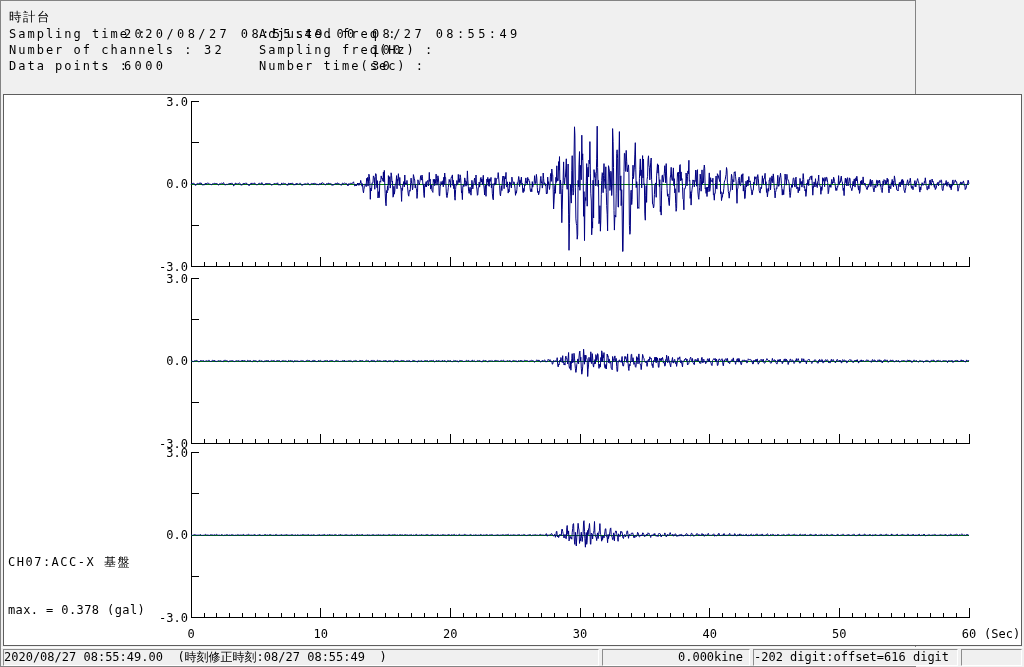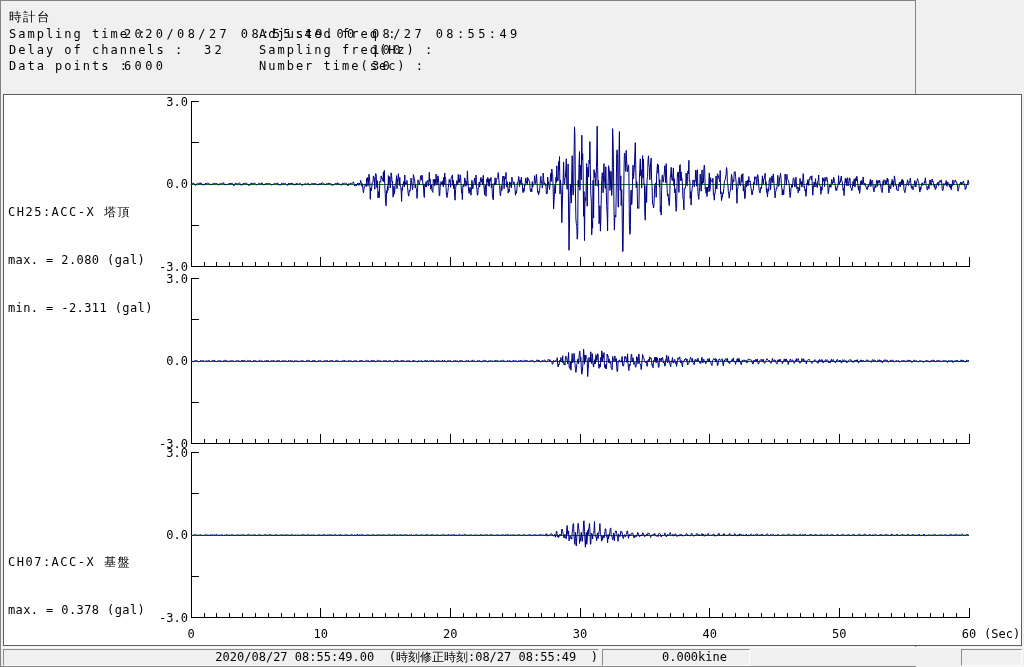--- a/index.html
+++ b/index.html
@@ -10,57 +10,52 @@
   .hlabel{font-size:12px;letter-spacing:2px}
   .hvalue{font-size:12px;letter-spacing:3.4px}
   .wtitle{font-size:12.5px;letter-spacing:1.5px}
   .chart-panel{position:absolute;left:2px;top:93px;width:1019px;height:552px;background:#ffffff;border:1px solid #5e5e5e}
   .chinfo{position:absolute;left:7px;font-size:12px;line-height:16px;white-space:pre}
   .chtitle{letter-spacing:1.5px}
   .chminmax{letter-spacing:0.4px}
   svg.overlay{position:absolute;left:0;top:0;width:1022px;height:665px;pointer-events:none}
   .statusbar{position:absolute;left:0;top:646px;width:1022px;height:19px;background:#f0f0f0;border-top:1px solid #fdfdfd}
   .sb{position:absolute;top:1px;height:17px;border:1px solid;border-color:#8d8d8d #ffffff #ffffff #8d8d8d;font-size:12px;line-height:14px;white-space:pre;overflow:hidden;background:#f0f0f0}
-  .sb-center{text-align:right}
-  .sb-right{text-align:right;padding-right:22px}
+  .sb-center{text-align:left}
+  .sb-right{text-align:right;padding-right:6px}
 </style>
 </head>
 <body>
 
 <div class="window">
 
   <div>
     <div class="abs wtitle" style="left:8px;top:8px">時計台</div>
 
     <div class="abs hlabel" style="left:8px;top:26px">Sampling time :</div>
     <div class="abs hvalue" style="left:123px;top:26px">2020/08/27 08:55:49.00</div>
 
     <div class="abs hlabel" style="left:258px;top:26px">Adjusted freq :</div>
     <div class="abs hvalue" style="left:371px;top:26px">08/27 08:55:49</div>
 
-    <div class="abs hlabel" style="left:8px;top:42px">Delay of channels :</div>
+    <div class="abs hlabel" style="left:8px;top:42px">Number of channels :</div>
     <div class="abs hvalue" style="left:203px;top:42px">32</div>
 
     <div class="abs hlabel" style="left:258px;top:42px">Sampling freq(Hz) :</div>
     <div class="abs hvalue" style="left:371px;top:42px">100</div>
 
     <div class="abs hlabel" style="left:8px;top:58px">Data points :</div>
     <div class="abs hvalue" style="left:123px;top:58px">6000</div>
 
     <div class="abs hlabel" style="left:258px;top:58px">Number time(sec) :</div>
     <div class="abs hvalue" style="left:371px;top:58px">30</div>
   </div>
 
   <div class="chart-panel"></div>
 
-  <div class="chinfo" style="top:171px">
-    <div class="chtitle">CH25:ACC-X 塔頂</div>
-    <div class="chminmax">max. = 2.080 (gal)</div>
-    <div class="chminmax">min. = -2.311 (gal)</div>
-  </div>
   <div class="chinfo" style="top:521px">
     <div class="chtitle">CH07:ACC-X 基盤</div>
     <div class="chminmax">max. = 0.378 (gal)</div>
     <div class="chminmax">min. = -0.530 (gal)</div>
   </div>
 
   <svg class="overlay" id="plots" xmlns="http://www.w3.org/2000/svg">
       <path d="M 190 100.5 L 190 265.5 L 968 265.5 M 190 100.5 h 8 M 190 141.8 h 8 M 190 183.0 h 8 M 190 224.3 h 8 M 203.0 265.5 v -4.5 M 215.9 265.5 v -4.5 M 228.9 265.5 v -4.5 M 241.9 265.5 v -4.5 M 254.8 265.5 v -4.5 M 267.8 265.5 v -4.5 M 280.8 265.5 v -4.5 M 293.7 265.5 v -4.5 M 306.7 265.5 v -4.5 M 319.7 265.5 v -10 M 332.6 265.5 v -4.5 M 345.6 265.5 v -4.5 M 358.6 265.5 v -4.5 M 371.5 265.5 v -4.5 M 384.5 265.5 v -4.5 M 397.5 265.5 v -4.5 M 410.4 265.5 v -4.5 M 423.4 265.5 v -4.5 M 436.4 265.5 v -4.5 M 449.3 265.5 v -10 M 462.3 265.5 v -4.5 M 475.3 265.5 v -4.5 M 488.2 265.5 v -4.5 M 501.2 265.5 v -4.5 M 514.2 265.5 v -4.5 M 527.1 265.5 v -4.5 M 540.1 265.5 v -4.5 M 553.1 265.5 v -4.5 M 566.0 265.5 v -4.5 M 579.0 265.5 v -10 M 592.0 265.5 v -4.5 M 604.9 265.5 v -4.5 M 617.9 265.5 v -4.5 M 630.9 265.5 v -4.5 M 643.8 265.5 v -4.5 M 656.8 265.5 v -4.5 M 669.8 265.5 v -4.5 M 682.7 265.5 v -4.5 M 695.7 265.5 v -4.5 M 708.7 265.5 v -10 M 721.6 265.5 v -4.5 M 734.6 265.5 v -4.5 M 747.6 265.5 v -4.5 M 760.5 265.5 v -4.5 M 773.5 265.5 v -4.5 M 786.5 265.5 v -4.5 M 799.4 265.5 v -4.5 M 812.4 265.5 v -4.5 M 825.4 265.5 v -4.5 M 838.3 265.5 v -10 M 851.3 265.5 v -4.5 M 864.3 265.5 v -4.5 M 877.2 265.5 v -4.5 M 890.2 265.5 v -4.5 M 903.2 265.5 v -4.5 M 916.1 265.5 v -4.5 M 929.1 265.5 v -4.5 M 942.1 265.5 v -4.5 M 955.0 265.5 v -4.5 M 968.0 265.5 v -10" stroke="#000000" fill="none" stroke-width="1" shape-rendering="crispEdges"></path>
       <text x="187" y="104.5" text-anchor="end" font-size="12" font-family="DejaVu Sans Mono, monospace">3.0</text>
       <text x="187" y="187.0" text-anchor="end" font-size="12" font-family="DejaVu Sans Mono, monospace">0.0</text>
@@ -85,16 +80,17 @@
       <text x="838.3" y="636.5" text-anchor="middle" font-size="12" font-family="DejaVu Sans Mono, monospace">50</text>
       <text x="968.0" y="636.5" text-anchor="middle" font-size="12" font-family="DejaVu Sans Mono, monospace">60</text>
       <text x="983" y="636.5" text-anchor="start" font-size="12" font-family="DejaVu Sans Mono, monospace">(Sec)</text>
       <line x1="190" y1="534" x2="968" y2="534" stroke="#008000" stroke-width="1" shape-rendering="crispEdges"></line>
       <polyline points="190.0,534.4 190.5,534.0 190.9,533.9 191.4,534.3 191.8,534.4 192.3,533.9 192.7,533.9 193.2,534.0 193.6,533.5 194.1,533.7 194.5,533.7 195.0,534.4 195.4,534.2 195.9,534.1 196.4,534.2 196.8,534.0 197.3,534.1 197.7,534.1 198.2,534.2 198.6,534.0 199.1,533.5 199.5,533.7 200.0,533.8 200.4,534.3 200.9,534.4 201.3,534.4 201.8,534.3 202.3,534.4 202.7,534.1 203.2,534.0 203.6,534.1 204.1,533.6 204.5,533.4 205.0,533.7 205.4,534.0 205.9,534.1 206.3,533.9 206.8,534.3 207.2,534.2 207.7,534.2 208.2,534.2 208.6,534.4 209.1,534.3 209.5,533.7 210.0,533.3 210.4,533.6 210.9,534.2 211.3,533.9 211.8,534.1 212.2,534.2 212.7,534.1 213.1,533.7 213.6,533.9 214.1,534.2 214.5,534.1 215.0,533.7 215.4,533.4 215.9,533.6 216.3,534.0 216.8,534.1 217.2,534.2 217.7,534.2 218.1,534.0 218.6,534.2 219.0,534.4 219.5,534.3 220.0,533.8 220.4,533.8 220.9,533.5 221.3,534.0 221.8,533.9 222.2,534.0 222.7,534.5 223.1,534.2 223.6,534.1 224.0,533.9 224.5,534.2 224.9,533.9 225.4,533.7 225.9,533.6 226.3,533.8 226.8,533.8 227.2,534.2 227.7,534.1 228.1,534.6 228.6,533.8 229.0,534.2 229.5,534.3 229.9,534.4 230.4,533.7 230.8,533.6 231.3,533.8 231.8,533.6 232.2,533.8 232.7,534.1 233.1,534.6 233.6,534.1 234.0,533.9 234.5,534.1 234.9,534.3 235.4,534.3 235.8,534.0 236.3,533.9 236.7,533.5 237.2,533.8 237.7,534.0 238.1,534.1 238.6,534.2 239.0,534.4 239.5,533.8 239.9,534.0 240.4,534.0 240.8,534.3 241.3,533.9 241.7,534.1 242.2,533.6 242.6,533.3 243.1,534.0 243.6,534.4 244.0,534.3 244.5,534.3 244.9,534.3 245.4,534.0 245.8,534.1 246.3,533.9 246.7,533.9 247.2,533.6 247.6,533.3 248.1,533.6 248.5,534.0 249.0,534.4 249.5,534.2 249.9,534.1 250.4,534.2 250.8,533.9 251.3,534.1 251.7,534.3 252.2,534.3 252.6,533.8 253.1,533.7 253.5,533.5 254.0,534.3 254.4,534.0 254.9,534.4 255.4,534.5 255.8,534.3 256.3,534.2 256.7,534.2 257.2,534.1 257.6,534.1 258.1,533.5 258.5,533.6 259.0,533.8 259.4,534.0 259.9,534.0 260.3,534.4 260.8,534.3 261.3,534.3 261.7,534.2 262.2,534.1 262.6,534.4 263.1,533.9 263.5,533.7 264.0,533.9 264.4,533.6 264.9,533.7 265.3,534.2 265.8,534.2 266.2,534.3 266.7,533.9 267.2,533.9 267.6,534.3 268.1,534.1 268.5,533.6 269.0,533.7 269.4,533.5 269.9,533.8 270.3,534.0 270.8,534.3 271.2,534.4 271.7,534.2 272.1,534.1 272.6,534.2 273.1,534.4 273.5,534.3 274.0,533.7 274.4,533.8 274.9,533.6 275.3,533.4 275.8,534.0 276.2,534.5 276.7,534.1 277.1,534.2 277.6,534.3 278.0,534.4 278.5,534.2 279.0,533.8 279.4,534.1 279.9,533.6 280.3,533.8 280.8,533.6 281.2,534.2 281.7,534.2 282.1,534.2 282.6,534.2 283.0,534.2 283.5,534.0 283.9,534.3 284.4,533.8 284.9,533.9 285.3,533.7 285.8,533.7 286.2,533.6 286.7,534.2 287.1,534.1 287.6,534.2 288.0,534.0 288.5,534.2 288.9,534.3 289.4,533.9 289.8,534.3 290.3,533.9 290.8,533.5 291.2,533.5 291.7,533.8 292.1,534.0 292.6,534.3 293.0,534.3 293.5,534.2 293.9,534.2 294.4,533.8 294.8,534.2 295.3,534.4 295.7,534.0 296.2,533.7 296.7,533.8 297.1,533.8 297.6,534.2 298.0,534.2 298.5,534.3 298.9,534.2 299.4,534.1 299.8,534.1 300.3,534.3 300.7,533.8 301.2,533.8 301.6,533.5 302.1,533.7 302.6,533.7 303.0,534.0 303.5,534.0 303.9,534.2 304.4,534.1 304.8,534.0 305.3,534.1 305.7,534.0 306.2,534.0 306.6,533.8 307.1,533.5 307.5,533.6 308.0,533.7 308.5,534.3 308.9,534.3 309.4,534.5 309.8,533.8 310.3,534.1 310.7,534.0 311.2,534.3 311.6,533.9 312.1,533.7 312.5,533.9 313.0,533.5 313.4,533.9 313.9,534.1 314.4,534.6 314.8,534.1 315.3,534.2 315.7,534.4 316.2,534.1 316.6,534.1 317.1,533.9 317.5,534.0 318.0,533.9 318.4,533.7 318.9,533.7 319.3,534.2 319.8,534.5 320.3,533.8 320.7,534.3 321.2,533.9 321.6,534.1 322.1,534.0 322.5,533.9 323.0,533.9 323.4,533.4 323.9,533.6 324.3,534.0 324.8,534.4 325.2,534.4 325.7,534.2 326.2,533.9 326.6,533.9 327.1,534.3 327.5,533.9 328.0,534.1 328.4,533.6 328.9,533.3 329.3,533.9 329.8,534.3 330.2,534.3 330.7,533.9 331.1,534.0 331.6,534.0 332.0,534.2 332.5,534.3 333.0,534.0 333.4,533.8 333.9,533.8 334.3,533.7 334.8,533.6 335.2,533.9 335.7,533.9 336.1,534.3 336.6,534.5 337.0,534.4 337.5,534.0 337.9,533.9 338.4,534.0 338.9,534.1 339.3,533.5 339.8,533.5 340.2,534.0 340.7,534.2 341.1,534.2 341.6,534.1 342.0,534.1 342.5,534.3 342.9,534.2 343.4,534.0 343.8,534.2 344.3,533.8 344.8,533.8 345.2,533.6 345.7,533.8 346.1,533.8 346.6,534.2 347.0,534.3 347.5,534.3 347.9,533.8 348.4,534.1 348.8,534.5 349.3,534.2 349.7,533.9 350.2,533.5 350.7,533.9 351.1,534.0 351.6,533.8 352.0,534.4 352.5,534.4 352.9,534.2 353.4,533.9 353.8,534.1 354.3,534.5 354.7,534.2 355.2,534.0 355.6,533.6 356.1,533.5 356.6,533.6 357.0,534.2 357.5,534.1 357.9,534.2 358.4,533.8 358.8,534.1 359.3,534.2 359.7,534.0 360.2,533.8 360.6,533.7 361.1,533.5 361.5,533.5 362.0,533.7 362.5,534.4 362.9,534.2 363.4,534.3 363.8,534.2 364.3,534.2 364.7,534.2 365.2,534.3 365.6,533.9 366.1,533.7 366.5,533.8 367.0,533.7 367.4,533.8 367.9,534.5 368.4,534.1 368.8,534.0 369.3,534.4 369.7,534.0 370.2,534.3 370.6,533.9 371.1,534.1 371.5,534.0 372.0,533.4 372.4,533.8 372.9,534.2 373.3,534.2 373.8,534.2 374.3,534.3 374.7,534.1 375.2,534.0 375.6,534.0 376.1,534.2 376.5,534.0 377.0,533.7 377.4,533.5 377.9,533.9 378.3,534.0 378.8,534.2 379.2,534.1 379.7,534.0 380.2,534.4 380.6,533.8 381.1,534.3 381.5,534.2 382.0,534.1 382.4,533.8 382.9,533.6 383.3,534.0 383.8,534.0 384.2,534.0 384.7,534.2 385.1,534.2 385.6,534.2 386.1,534.1 386.5,534.2 387.0,534.1 387.4,533.8 387.9,533.3 388.3,533.4 388.8,533.8 389.2,533.9 389.7,534.3 390.1,534.5 390.6,534.1 391.0,534.2 391.5,533.8 392.0,534.0 392.4,533.9 392.9,533.8 393.3,533.5 393.8,533.7 394.2,533.8 394.7,533.9 395.1,534.1 395.6,534.2 396.0,533.9 396.5,533.9 396.9,534.0 397.4,534.4 397.9,534.1 398.3,533.7 398.8,533.9 399.2,533.5 399.7,533.8 400.1,533.8 400.6,534.1 401.0,534.1 401.5,533.9 401.9,533.9 402.4,534.4 402.8,534.1 403.3,534.0 403.8,533.6 404.2,533.6 404.7,533.6 405.1,533.7 405.6,533.9 406.0,534.4 406.5,534.0 406.9,533.9 407.4,534.2 407.8,534.4 408.3,534.0 408.7,534.1 409.2,534.1 409.7,533.8 410.1,533.5 410.6,533.7 411.0,534.2 411.5,534.4 411.9,534.3 412.4,534.0 412.8,534.2 413.3,534.4 413.7,534.2 414.2,534.0 414.6,533.7 415.1,533.5 415.6,533.3 416.0,534.0 416.5,534.4 416.9,534.2 417.4,534.2 417.8,534.4 418.3,533.9 418.7,534.0 419.2,534.1 419.6,534.2 420.1,533.8 420.5,533.6 421.0,533.5 421.5,534.1 421.9,534.2 422.4,534.1 422.8,534.2 423.3,534.1 423.7,534.3 424.2,533.8 424.6,534.2 425.1,534.1 425.5,533.6 426.0,533.7 426.4,533.5 426.9,534.1 427.4,534.1 427.8,534.2 428.3,534.5 428.7,534.1 429.2,534.2 429.6,534.1 430.1,534.5 430.5,533.7 431.0,533.6 431.4,533.5 431.9,534.0 432.3,534.1 432.8,533.9 433.3,534.4 433.7,534.1 434.2,533.9 434.6,534.1 435.1,534.2 435.5,534.2 436.0,533.9 436.4,533.7 436.9,533.6 437.3,533.8 437.8,534.1 438.2,534.2 438.7,534.5 439.2,534.3 439.6,534.1 440.1,534.3 440.5,534.2 441.0,534.0 441.4,533.6 441.9,533.9 442.3,533.7 442.8,533.9 443.2,534.0 443.7,534.1 444.1,534.4 444.6,534.1 445.1,533.9 445.5,534.3 446.0,534.1 446.4,534.0 446.9,533.9 447.3,533.6 447.8,533.6 448.2,533.5 448.7,534.1 449.1,534.4 449.6,534.3 450.0,533.8 450.5,533.9 451.0,534.3 451.4,533.9 451.9,534.0 452.3,533.9 452.8,533.6 453.2,533.4 453.7,533.5 454.1,534.3 454.6,534.4 455.0,534.0 455.5,534.1 455.9,534.0 456.4,534.4 456.9,534.2 457.3,533.9 457.8,534.1 458.2,533.7 458.7,533.3 459.1,533.7 459.6,534.2 460.0,534.1 460.5,534.2 460.9,534.4 461.4,534.4 461.8,533.8 462.3,534.1 462.8,534.3 463.2,533.7 463.7,533.3 464.1,533.3 464.6,533.9 465.0,534.2 465.5,534.1 465.9,534.4 466.4,534.2 466.8,534.3 467.3,534.3 467.7,534.3 468.2,534.3 468.7,533.7 469.1,533.5 469.6,533.4 470.0,533.9 470.5,534.1 470.9,534.3 471.4,534.5 471.8,534.3 472.3,534.2 472.7,534.0 473.2,534.2 473.6,534.2 474.1,533.8 474.6,533.8 475.0,534.0 475.5,534.1 475.9,534.0 476.4,534.2 476.8,534.5 477.3,533.9 477.7,534.2 478.2,533.9 478.6,534.4 479.1,534.0 479.5,533.4 480.0,533.8 480.5,533.9 480.9,533.7 481.4,534.0 481.8,534.5 482.3,534.2 482.7,533.9 483.2,534.2 483.6,534.1 484.1,534.3 484.5,534.0 485.0,533.7 485.4,533.5 485.9,533.7 486.4,533.9 486.8,534.1 487.3,534.3 487.7,534.3 488.2,533.8 488.6,534.0 489.1,534.0 489.5,533.9 490.0,533.8 490.4,533.8 490.9,533.4 491.3,533.5 491.8,534.1 492.3,534.2 492.7,534.5 493.2,534.0 493.6,534.3 494.1,534.4 494.5,534.2 495.0,533.8 495.4,534.1 495.9,533.8 496.3,533.7 496.8,533.8 497.2,534.0 497.7,534.1 498.2,534.5 498.6,534.0 499.1,534.1 499.5,534.1 500.0,534.2 500.4,534.1 500.9,534.2 501.3,534.0 501.8,533.5 502.2,533.9 502.7,533.9 503.1,534.3 503.6,534.2 504.1,534.1 504.5,533.9 505.0,534.1 505.4,533.8 505.9,534.2 506.3,533.7 506.8,533.5 507.2,533.2 507.7,533.6 508.1,534.4 508.6,534.4 509.0,534.0 509.5,534.0 510.0,534.4 510.4,534.0 510.9,533.9 511.3,534.2 511.8,533.9 512.2,533.8 512.7,533.8 513.1,534.1 513.6,533.9 514.0,533.9 514.5,534.1 514.9,534.4 515.4,534.3 515.9,534.3 516.3,534.0 516.8,534.0 517.2,534.0 517.7,533.6 518.1,533.9 518.6,533.7 519.0,533.8 519.5,534.4 519.9,534.3 520.4,534.1 520.8,534.2 521.3,534.1 521.8,534.3 522.2,534.1 522.7,533.5 523.1,533.8 523.6,533.6 524.0,533.8 524.5,534.0 524.9,534.6 525.4,534.6 525.8,534.1 526.3,534.1 526.7,534.3 527.2,534.3 527.7,533.7 528.1,533.8 528.6,533.7 529.0,533.6 529.5,533.6 529.9,534.2 530.4,534.6 530.8,534.4 531.3,534.2 531.7,534.1 532.2,534.0 532.6,534.1 533.1,534.0 533.6,533.9 534.0,533.9 534.5,533.7 534.9,533.7 535.4,534.1 535.8,534.2 536.3,534.2 536.7,533.8 537.2,534.3 537.6,534.4 538.1,533.9 538.5,533.7 539.0,533.6 539.5,533.4 539.9,533.4 540.4,534.0 540.8,534.3 541.3,534.0 541.7,534.1 542.2,534.2 542.6,534.1 543.1,534.3 543.5,534.3 544.0,534.0 544.4,533.6 544.9,532.9 545.4,532.7 545.8,534.0 546.3,535.2 546.7,533.8 547.2,534.3 547.6,533.9 548.1,533.8 548.5,534.1 549.0,533.5 549.4,533.7 549.9,533.6 550.3,532.6 550.8,532.7 551.3,534.1 551.7,534.0 552.2,534.3 552.6,535.1 553.1,534.7 553.5,533.4 554.0,533.6 554.4,536.3 554.9,534.9 555.3,530.7 555.8,530.2 556.2,534.4 556.7,536.0 557.2,534.8 557.6,536.6 558.1,535.5 558.5,533.6 559.0,533.1 559.4,533.5 559.9,534.6 560.3,534.5 560.8,528.4 561.2,528.0 561.7,530.4 562.1,532.4 562.6,535.7 563.1,537.0 563.5,534.2 564.0,533.4 564.4,537.1 564.9,537.6 565.3,537.7 565.8,526.8 566.2,524.5 566.7,533.2 567.1,533.6 567.6,529.9 568.0,539.9 568.5,538.6 569.0,535.1 569.4,537.3 569.9,536.3 570.3,536.5 570.8,538.2 571.2,531.8 571.7,527.4 572.1,523.0 572.6,522.6 573.0,533.8 573.5,540.9 573.9,543.4 574.4,531.3 574.9,536.0 575.3,545.0 575.8,536.5 576.2,533.6 576.7,527.9 577.1,522.3 577.6,527.0 578.0,528.9 578.5,542.4 578.9,539.4 579.4,540.0 579.8,535.0 580.3,531.2 580.8,537.5 581.2,540.5 581.7,535.8 582.1,532.9 582.6,520.9 583.0,519.7 583.5,530.5 583.9,537.8 584.4,546.2 584.8,537.2 585.3,531.5 585.7,543.3 586.2,539.8 586.7,529.4 587.1,533.8 587.6,527.3 588.0,526.8 588.5,522.5 588.9,529.0 589.4,543.0 589.8,543.4 590.3,532.1 590.7,532.9 591.2,533.3 591.6,538.0 592.1,532.7 592.6,531.9 593.0,529.4 593.5,520.5 593.9,531.6 594.4,535.5 594.8,535.5 595.3,536.8 595.7,539.6 596.2,533.5 596.6,531.9 597.1,537.6 597.5,534.8 598.0,530.9 598.5,529.4 598.9,522.6 599.4,533.1 599.8,533.7 600.3,536.8 600.7,540.2 601.2,534.9 601.6,538.6 602.1,535.2 602.5,534.8 603.0,536.9 603.4,535.4 603.9,530.8 604.3,527.9 604.8,527.7 605.3,535.3 605.7,535.2 606.2,536.8 606.6,541.7 607.1,533.4 607.5,537.6 608.0,534.6 608.4,534.8 608.9,530.8 609.3,527.7 609.8,526.9 610.2,533.5 610.7,535.0 611.2,536.4 611.6,538.6 612.1,538.5 612.5,531.9 613.0,536.0 613.4,539.9 613.9,532.5 614.3,531.5 614.8,529.9 615.2,530.0 615.7,532.8 616.1,534.7 616.6,536.5 617.1,540.3 617.5,532.8 618.0,534.3 618.4,534.3 618.9,535.7 619.3,534.0 619.8,530.3 620.2,531.5 620.7,530.6 621.1,531.3 621.6,535.0 622.0,537.1 622.5,537.5 623.0,534.1 623.4,533.6 623.9,534.0 624.3,536.0 624.8,535.2 625.2,533.5 625.7,532.2 626.1,529.8 626.6,530.2 627.0,533.9 627.5,537.3 627.9,534.9 628.4,533.4 628.9,534.8 629.3,534.3 629.8,534.8 630.2,532.4 630.7,532.3 631.1,532.6 631.6,531.8 632.0,533.0 632.5,535.0 632.9,536.7 633.4,535.3 633.8,536.6 634.3,534.4 634.8,534.6 635.2,535.7 635.7,535.0 636.1,534.2 636.6,531.3 637.0,532.3 637.5,532.6 637.9,535.4 638.4,535.8 638.8,535.6 639.3,534.1 639.7,535.0 640.2,533.8 640.7,535.0 641.1,534.5 641.6,532.0 642.0,531.7 642.5,533.0 642.9,533.7 643.4,535.6 643.8,535.2 644.3,534.2 644.7,535.2 645.2,533.9 645.6,533.1 646.1,534.1 646.6,534.3 647.0,531.8 647.5,532.3 647.9,532.0 648.4,533.6 648.8,534.5 649.3,535.2 649.7,536.5 650.2,534.4 650.6,534.8 651.1,533.7 651.5,535.0 652.0,534.2 652.5,533.4 652.9,532.8 653.4,533.9 653.8,532.5 654.3,533.7 654.7,534.6 655.2,535.3 655.6,534.5 656.1,534.2 656.5,534.4 657.0,535.7 657.4,533.5 657.9,532.5 658.4,532.0 658.8,532.8 659.3,533.0 659.7,534.1 660.2,536.0 660.6,534.6 661.1,534.2 661.5,534.2 662.0,534.5 662.4,534.5 662.9,534.0 663.3,533.9 663.8,531.9 664.3,533.2 664.7,533.4 665.2,535.9 665.6,535.2 666.1,535.0 666.5,533.4 667.0,534.0 667.4,534.4 667.9,534.6 668.3,532.9 668.8,533.2 669.2,531.6 669.7,533.3 670.2,533.9 670.6,534.3 671.1,534.0 671.5,533.4 672.0,534.6 672.4,535.2 672.9,533.6 673.3,534.3 673.8,534.5 674.2,532.7 674.7,533.1 675.1,533.5 675.6,535.3 676.1,534.6 676.5,535.3 677.0,534.6 677.4,534.9 677.9,533.9 678.3,533.6 678.8,534.8 679.2,534.5 679.7,533.4 680.1,533.2 680.6,533.5 681.0,535.1 681.5,533.9 682.0,534.7 682.4,534.9 682.9,534.9 683.3,534.4 683.8,534.4 684.2,534.8 684.7,533.3 685.1,533.2 685.6,532.5 686.0,533.2 686.5,534.9 686.9,533.7 687.4,534.5 687.9,534.8 688.3,534.1 688.8,534.6 689.2,534.9 689.7,534.8 690.1,532.6 690.6,532.2 691.0,533.4 691.5,533.2 691.9,533.6 692.4,535.1 692.8,535.0 693.3,535.1 693.8,534.5 694.2,533.9 694.7,534.2 695.1,534.2 695.6,533.2 696.0,532.4 696.5,533.4 696.9,533.0 697.4,533.6 697.8,535.0 698.3,534.4 698.7,533.6 699.2,534.4 699.7,534.4 700.1,534.4 700.6,534.2 701.0,532.5 701.5,533.7 701.9,533.8 702.4,533.2 702.8,534.6 703.3,535.3 703.7,534.7 704.2,533.6 704.6,534.3 705.1,534.4 705.6,534.6 706.0,534.0 706.5,532.9 706.9,533.3 707.4,532.4 707.8,533.8 708.3,534.6 708.7,534.3 709.2,534.2 709.6,534.2 710.1,534.7 710.5,534.3 711.0,534.2 711.5,533.8 711.9,533.5 712.4,533.4 712.8,532.8 713.3,533.9 713.7,535.2 714.2,534.8 714.6,534.1 715.1,534.2 715.5,534.9 716.0,534.5 716.4,533.7 716.9,533.9 717.4,533.7 717.8,532.2 718.3,533.1 718.7,534.5 719.2,534.6 719.6,534.0 720.1,534.6 720.5,534.2 721.0,534.0 721.4,533.8 721.9,534.5 722.3,534.2 722.8,532.7 723.3,532.7 723.7,533.9 724.2,534.6 724.6,534.3 725.1,534.5 725.5,534.3 726.0,533.8 726.4,534.5 726.9,534.2 727.3,533.9 727.8,534.0 728.2,533.5 728.7,532.4 729.2,533.9 729.6,534.3 730.1,533.8 730.5,534.4 731.0,534.8 731.4,534.6 731.9,533.8 732.3,534.4 732.8,534.8 733.2,534.0 733.7,532.6 734.1,533.1 734.6,534.2 735.1,534.4 735.5,534.7 736.0,534.4 736.4,534.6 736.9,533.5 737.3,534.3 737.8,534.3 738.2,534.4 738.7,533.0 739.1,533.2 739.6,533.3 740.0,533.1 740.5,534.3 741.0,534.9 741.4,534.6 741.9,533.8 742.3,533.7 742.8,534.7 743.2,534.3 743.7,534.5 744.1,533.8 744.6,533.8 745.0,533.3 745.5,533.3 745.9,534.5 746.4,534.5 746.9,535.1 747.3,534.1 747.8,533.8 748.2,534.0 748.7,534.8 749.1,533.9 749.6,533.3 750.0,532.9 750.5,533.2 750.9,533.8 751.4,534.6 751.8,534.8 752.3,534.0 752.8,533.6 753.2,534.8 753.7,534.2 754.1,533.9 754.6,533.6 755.0,533.4 755.5,533.4 755.9,532.8 756.4,534.0 756.8,534.2 757.3,534.4 757.7,534.7 758.2,533.7 758.7,534.3 759.1,534.1 759.6,533.9 760.0,534.0 760.5,534.2 760.9,533.1 761.4,533.2 761.8,534.4 762.3,534.0 762.7,534.6 763.2,534.3 763.6,534.4 764.1,534.0 764.6,534.2 765.0,533.8 765.5,534.0 765.9,533.2 766.4,532.8 766.8,533.2 767.3,534.3 767.7,534.7 768.2,534.6 768.6,534.5 769.1,534.6 769.5,533.6 770.0,533.6 770.5,534.1 770.9,534.2 771.4,533.3 771.8,533.0 772.3,533.5 772.7,533.7 773.2,533.9 773.6,534.6 774.1,534.7 774.5,534.0 775.0,533.9 775.4,534.3 775.9,534.8 776.4,533.4 776.8,533.6 777.3,533.6 777.7,533.6 778.2,534.1 778.6,534.1 779.1,534.6 779.5,534.5 780.0,534.1 780.4,534.1 780.9,534.2 781.3,534.3 781.8,533.9 782.3,533.3 782.7,533.3 783.2,533.8 783.6,534.1 784.1,534.1 784.5,534.6 785.0,534.7 785.4,534.4 785.9,533.7 786.3,534.1 786.8,534.0 787.2,533.4 787.7,533.2 788.2,533.2 788.6,533.6 789.1,534.2 789.5,534.3 790.0,534.5 790.4,534.0 790.9,534.0 791.3,533.9 791.8,534.1 792.2,533.7 792.7,533.7 793.1,533.6 793.6,533.3 794.1,533.5 794.5,534.4 795.0,534.4 795.4,534.3 795.9,533.7 796.3,534.4 796.8,534.6 797.2,534.6 797.7,534.3 798.1,534.2 798.6,533.4 799.0,533.1 799.5,533.1 800.0,533.9 800.4,534.3 800.9,534.2 801.3,533.7 801.8,534.0 802.2,534.5 802.7,533.7 803.1,534.0 803.6,534.0 804.0,533.2 804.5,533.4 804.9,533.7 805.4,534.5 805.9,534.4 806.3,534.3 806.8,534.3 807.2,533.9 807.7,534.5 808.1,534.0 808.6,533.8 809.0,533.9 809.5,533.2 809.9,533.2 810.4,534.1 810.8,533.9 811.3,534.1 811.8,534.2 812.2,534.6 812.7,534.5 813.1,533.7 813.6,534.5 814.0,534.2 814.5,533.3 814.9,533.1 815.4,533.8 815.8,533.8 816.3,534.4 816.7,534.6 817.2,534.6 817.7,534.0 818.1,533.7 818.6,534.2 819.0,534.3 819.5,534.4 819.9,533.3 820.4,533.6 820.8,533.6 821.3,534.0 821.7,533.9 822.2,534.7 822.6,534.3 823.1,534.4 823.6,533.6 824.0,534.1 824.5,534.5 824.9,534.1 825.4,533.6 825.8,533.2 826.3,533.4 826.7,534.2 827.2,534.1 827.6,534.4 828.1,534.7 828.5,533.9 829.0,534.4 829.5,534.1 829.9,533.9 830.4,533.6 830.8,533.4 831.3,533.8 831.7,533.4 832.2,534.1 832.6,534.4 833.1,534.9 833.5,534.2 834.0,534.1 834.4,534.6 834.9,534.6 835.4,533.9 835.8,534.1 836.3,534.0 836.7,533.3 837.2,533.4 837.6,534.1 838.1,534.7 838.5,534.5 839.0,534.3 839.4,534.2 839.9,534.4 840.3,534.2 840.8,533.9 841.3,533.7 841.7,533.3 842.2,533.5 842.6,533.4 843.1,533.7 843.5,534.5 844.0,534.6 844.4,534.5 844.9,534.0 845.3,534.3 845.8,534.5 846.2,533.7 846.7,534.2 847.2,533.5 847.6,533.1 848.1,533.6 848.5,534.4 849.0,534.1 849.4,534.5 849.9,534.2 850.3,534.3 850.8,534.1 851.2,533.8 851.7,534.0 852.1,533.7 852.6,533.2 853.1,533.0 853.5,533.6 854.0,534.6 854.4,534.6 854.9,534.5 855.3,534.7 855.8,534.1 856.2,534.3 856.7,534.1 857.1,534.2 857.6,533.5 858.0,533.1 858.5,533.0 859.0,534.3 859.4,534.4 859.9,534.2 860.3,534.4 860.8,534.5 861.2,533.8 861.7,534.3 862.1,534.3 862.6,534.4 863.0,533.3 863.5,533.2 863.9,533.2 864.4,534.0 864.9,533.9 865.3,534.4 865.8,534.2 866.2,534.4 866.7,533.9 867.1,533.9 867.6,534.6 868.0,533.7 868.5,533.6 868.9,533.1 869.4,533.6 869.8,533.9 870.3,534.2 870.7,534.6 871.2,534.8 871.7,533.7 872.1,534.3 872.6,534.2 873.0,534.0 873.5,534.1 873.9,533.6 874.4,533.5 874.8,533.5 875.3,533.7 875.7,534.1 876.2,534.6 876.6,534.1 877.1,534.2 877.6,534.3 878.0,534.8 878.5,533.8 878.9,533.8 879.4,534.0 879.8,533.3 880.3,533.7 880.7,533.5 881.2,534.4 881.6,534.3 882.1,534.1 882.5,534.2 883.0,534.4 883.5,534.2 883.9,534.0 884.4,533.8 884.8,533.9 885.3,533.1 885.7,533.1 886.2,533.9 886.6,534.4 887.1,534.3 887.5,534.1 888.0,534.1 888.4,534.5 888.9,534.3 889.4,534.2 889.8,534.1 890.3,534.0 890.7,532.9 891.2,533.5 891.6,533.9 892.1,534.3 892.5,534.2 893.0,534.6 893.4,534.3 893.9,534.5 894.3,534.3 894.8,534.0 895.3,533.7 895.7,533.4 896.2,533.0 896.6,533.9 897.1,533.9 897.5,534.5 898.0,534.4 898.4,534.4 898.9,533.9 899.3,534.2 899.8,534.2 900.2,533.9 900.7,533.7 901.2,533.6 901.6,533.3 902.1,534.0 902.5,534.0 903.0,534.2 903.4,534.2 903.9,534.1 904.3,534.4 904.8,534.1 905.2,534.2 905.7,534.6 906.1,533.7 906.6,533.2 907.1,533.1 907.5,533.8 908.0,533.6 908.4,534.1 908.9,534.8 909.3,534.4 909.8,533.8 910.2,534.1 910.7,534.3 911.1,534.4 911.6,533.7 912.0,533.0 912.5,533.6 913.0,533.8 913.4,534.3 913.9,534.1 914.3,534.8 914.8,533.8 915.2,533.8 915.7,534.5 916.1,534.6 916.6,533.9 917.0,533.7 917.5,533.5 917.9,533.5 918.4,533.3 918.9,534.4 919.3,534.6 919.8,534.4 920.2,534.4 920.7,534.0 921.1,534.1 921.6,534.4 922.0,534.1 922.5,533.3 922.9,533.9 923.4,533.1 923.8,534.0 924.3,534.6 924.8,534.8 925.2,534.6 925.7,534.3 926.1,534.4 926.6,534.2 927.0,534.3 927.5,533.7 927.9,533.4 928.4,533.8 928.8,533.7 929.3,534.1 929.7,534.4 930.2,534.1 930.7,534.3 931.1,533.8 931.6,534.2 932.0,534.4 932.5,533.8 932.9,533.8 933.4,533.7 933.8,533.3 934.3,533.6 934.7,533.7 935.2,534.6 935.6,534.3 936.1,534.5 936.6,534.0 937.0,534.1 937.5,534.0 937.9,534.4 938.4,533.9 938.8,533.7 939.3,533.5 939.7,533.8 940.2,534.2 940.6,533.9 941.1,534.1 941.5,534.1 942.0,534.1 942.5,534.2 942.9,534.2 943.4,533.9 943.8,534.0 944.3,533.8 944.7,533.3 945.2,534.0 945.6,534.3 946.1,534.4 946.5,534.7 947.0,534.7 947.4,533.9 947.9,534.1 948.4,534.1 948.8,534.4 949.3,533.6 949.7,533.0 950.2,533.4 950.6,534.0 951.1,533.8 951.5,534.1 952.0,534.6 952.4,534.3 952.9,533.7 953.3,533.7 953.8,534.2 954.3,534.1 954.7,533.6 955.2,533.0 955.6,533.3 956.1,533.7 956.5,533.6 957.0,534.1 957.4,534.7 957.9,534.3 958.3,533.6 958.8,534.0 959.2,534.3 959.7,534.1 960.2,533.4 960.6,533.1 961.1,533.4 961.5,533.3 962.0,533.6 962.4,534.3 962.9,534.3 963.3,533.8 963.8,534.2 964.2,534.4 964.7,534.3 965.1,534.3 965.6,533.5 966.1,533.7 966.5,533.1 967.0,533.8 967.4,534.3 967.9,534.7" fill="none" stroke="#000080" stroke-width="1"></polyline>
     </svg>
 
   <div class="statusbar">
     <div class="sb sb-center" style="left:2px;width:596px">2020/08/27 08:55:49.00  (時刻修正時刻:08/27 08:55:49  )</div>
     <div class="sb sb-right" style="left:601px;width:148px">0.000kine</div>
+    <div class="sb sb-center" style="left:752px;width:205px">-202 digit:offset=616 digit</div>
     <div class="sb" style="left:960px;width:61px"></div>
   </div>
 
 </div>
 
 </body></html>

